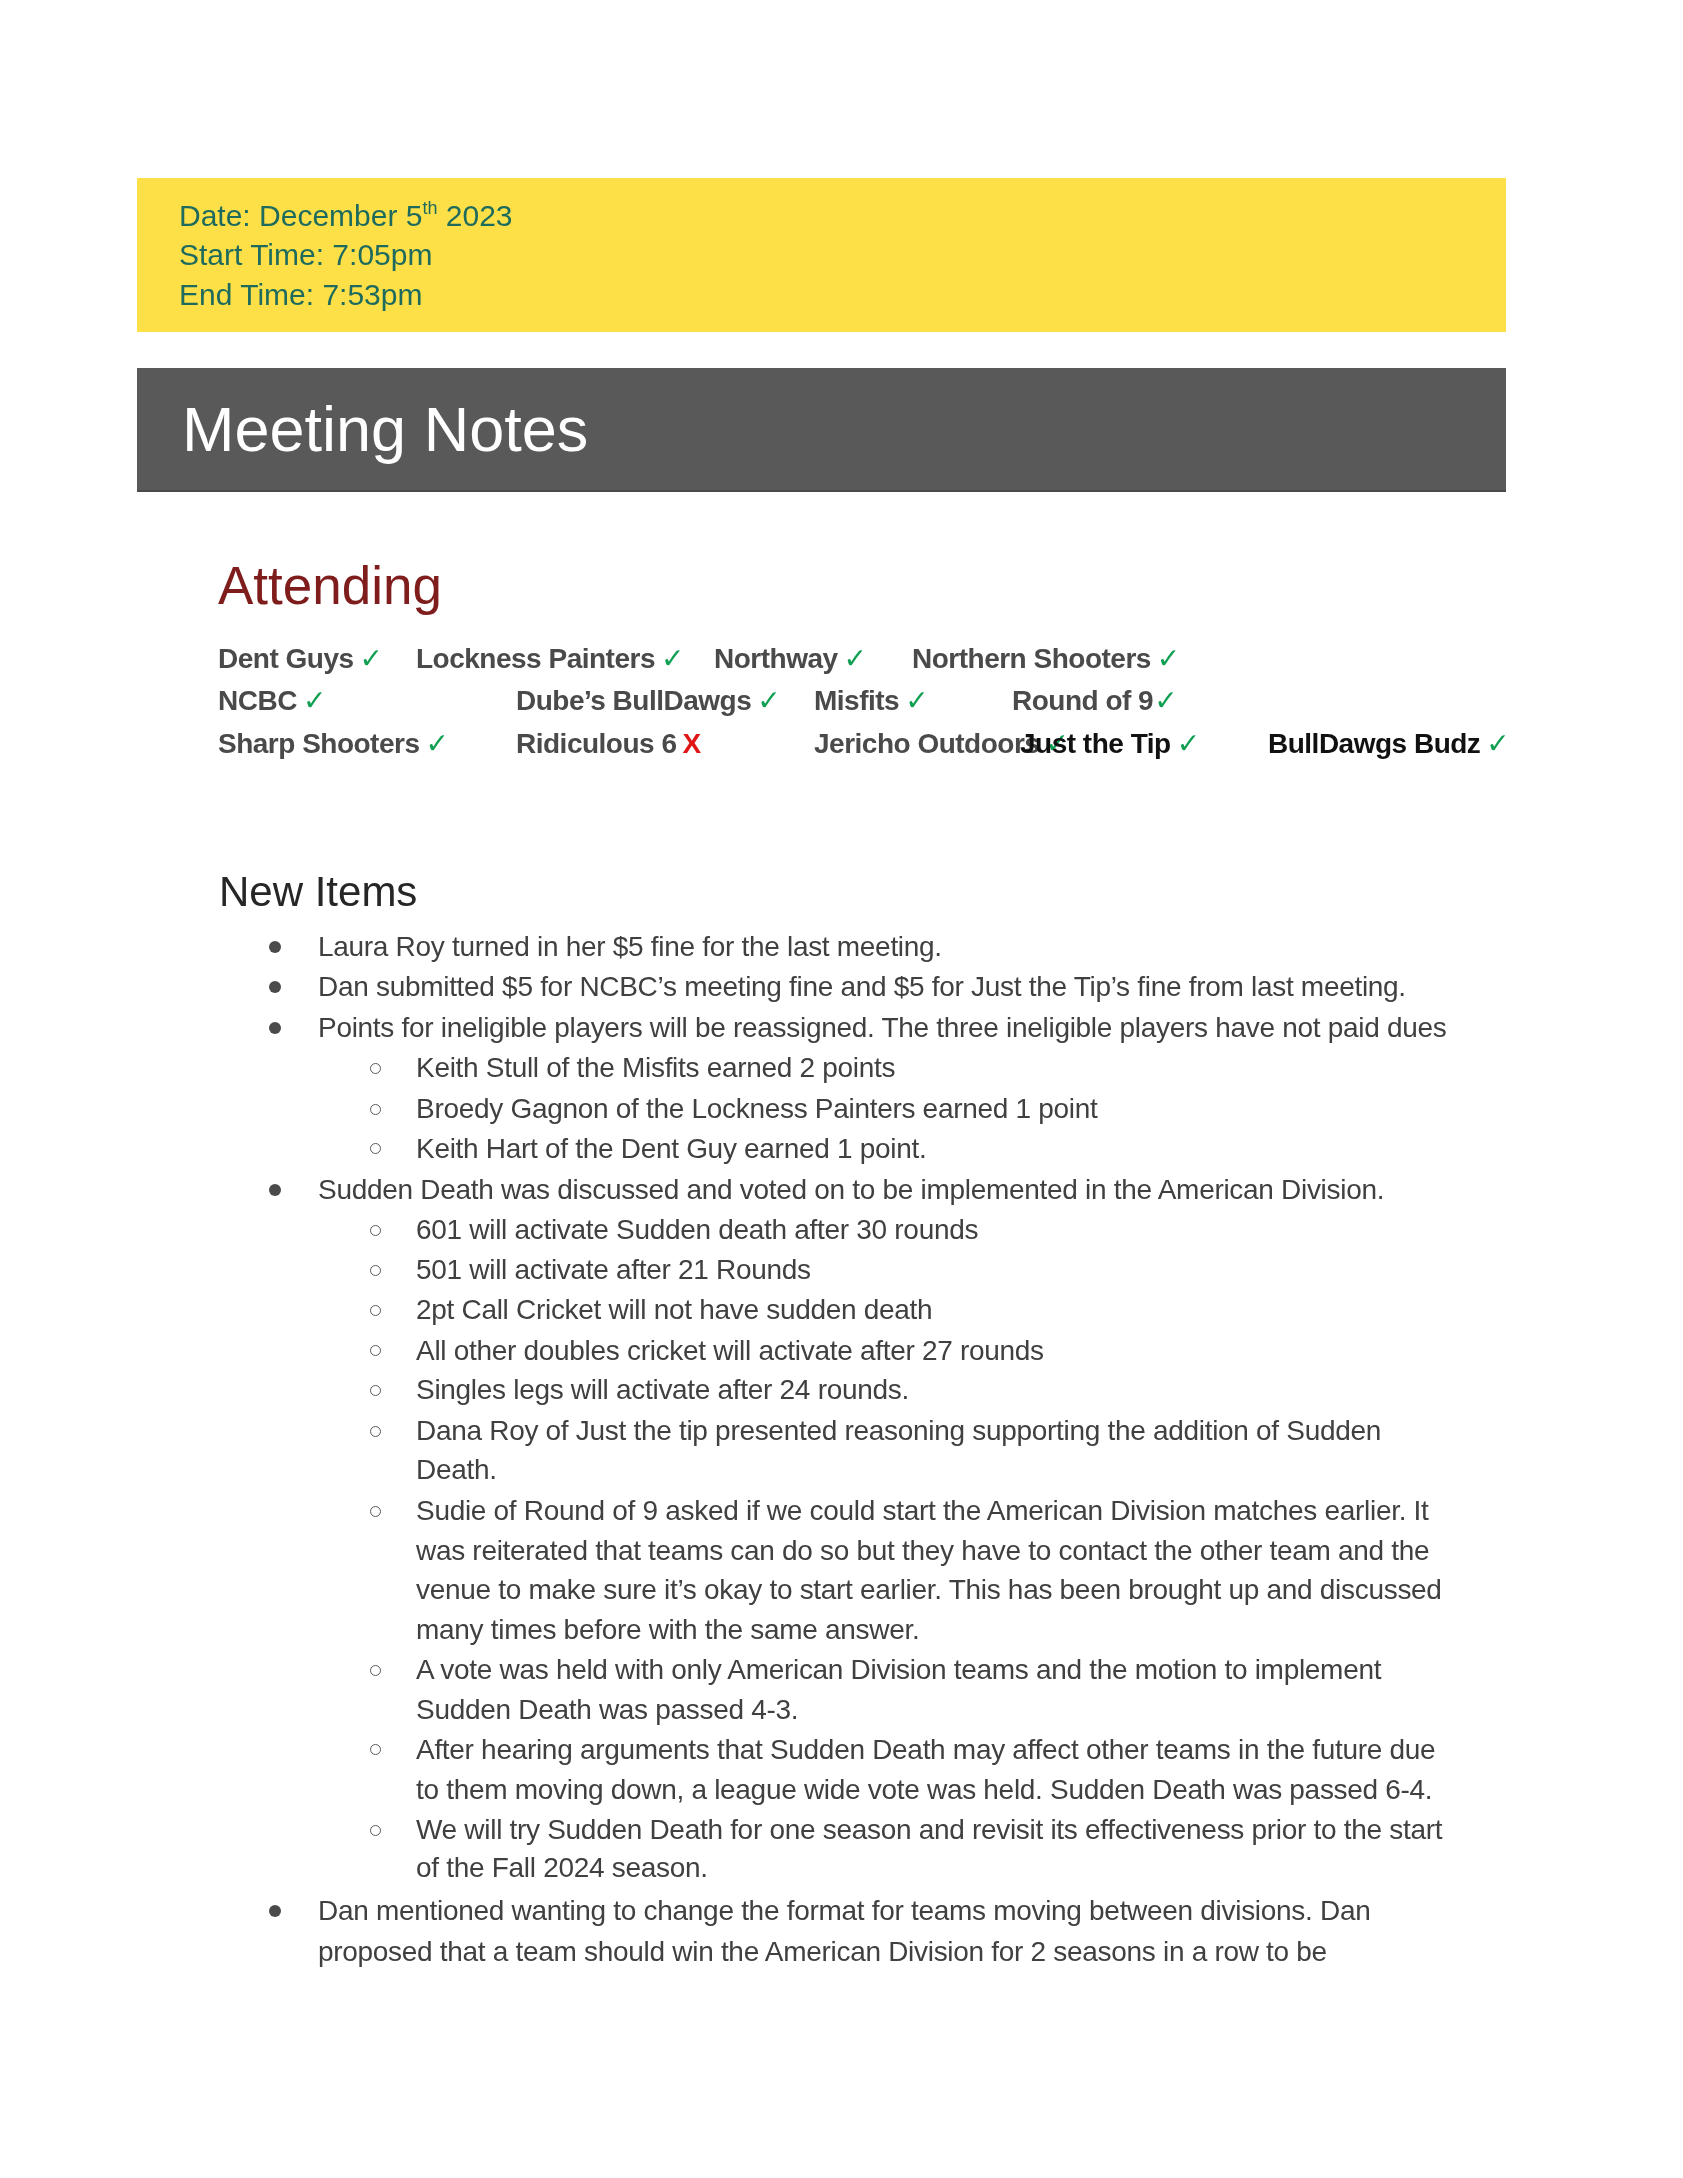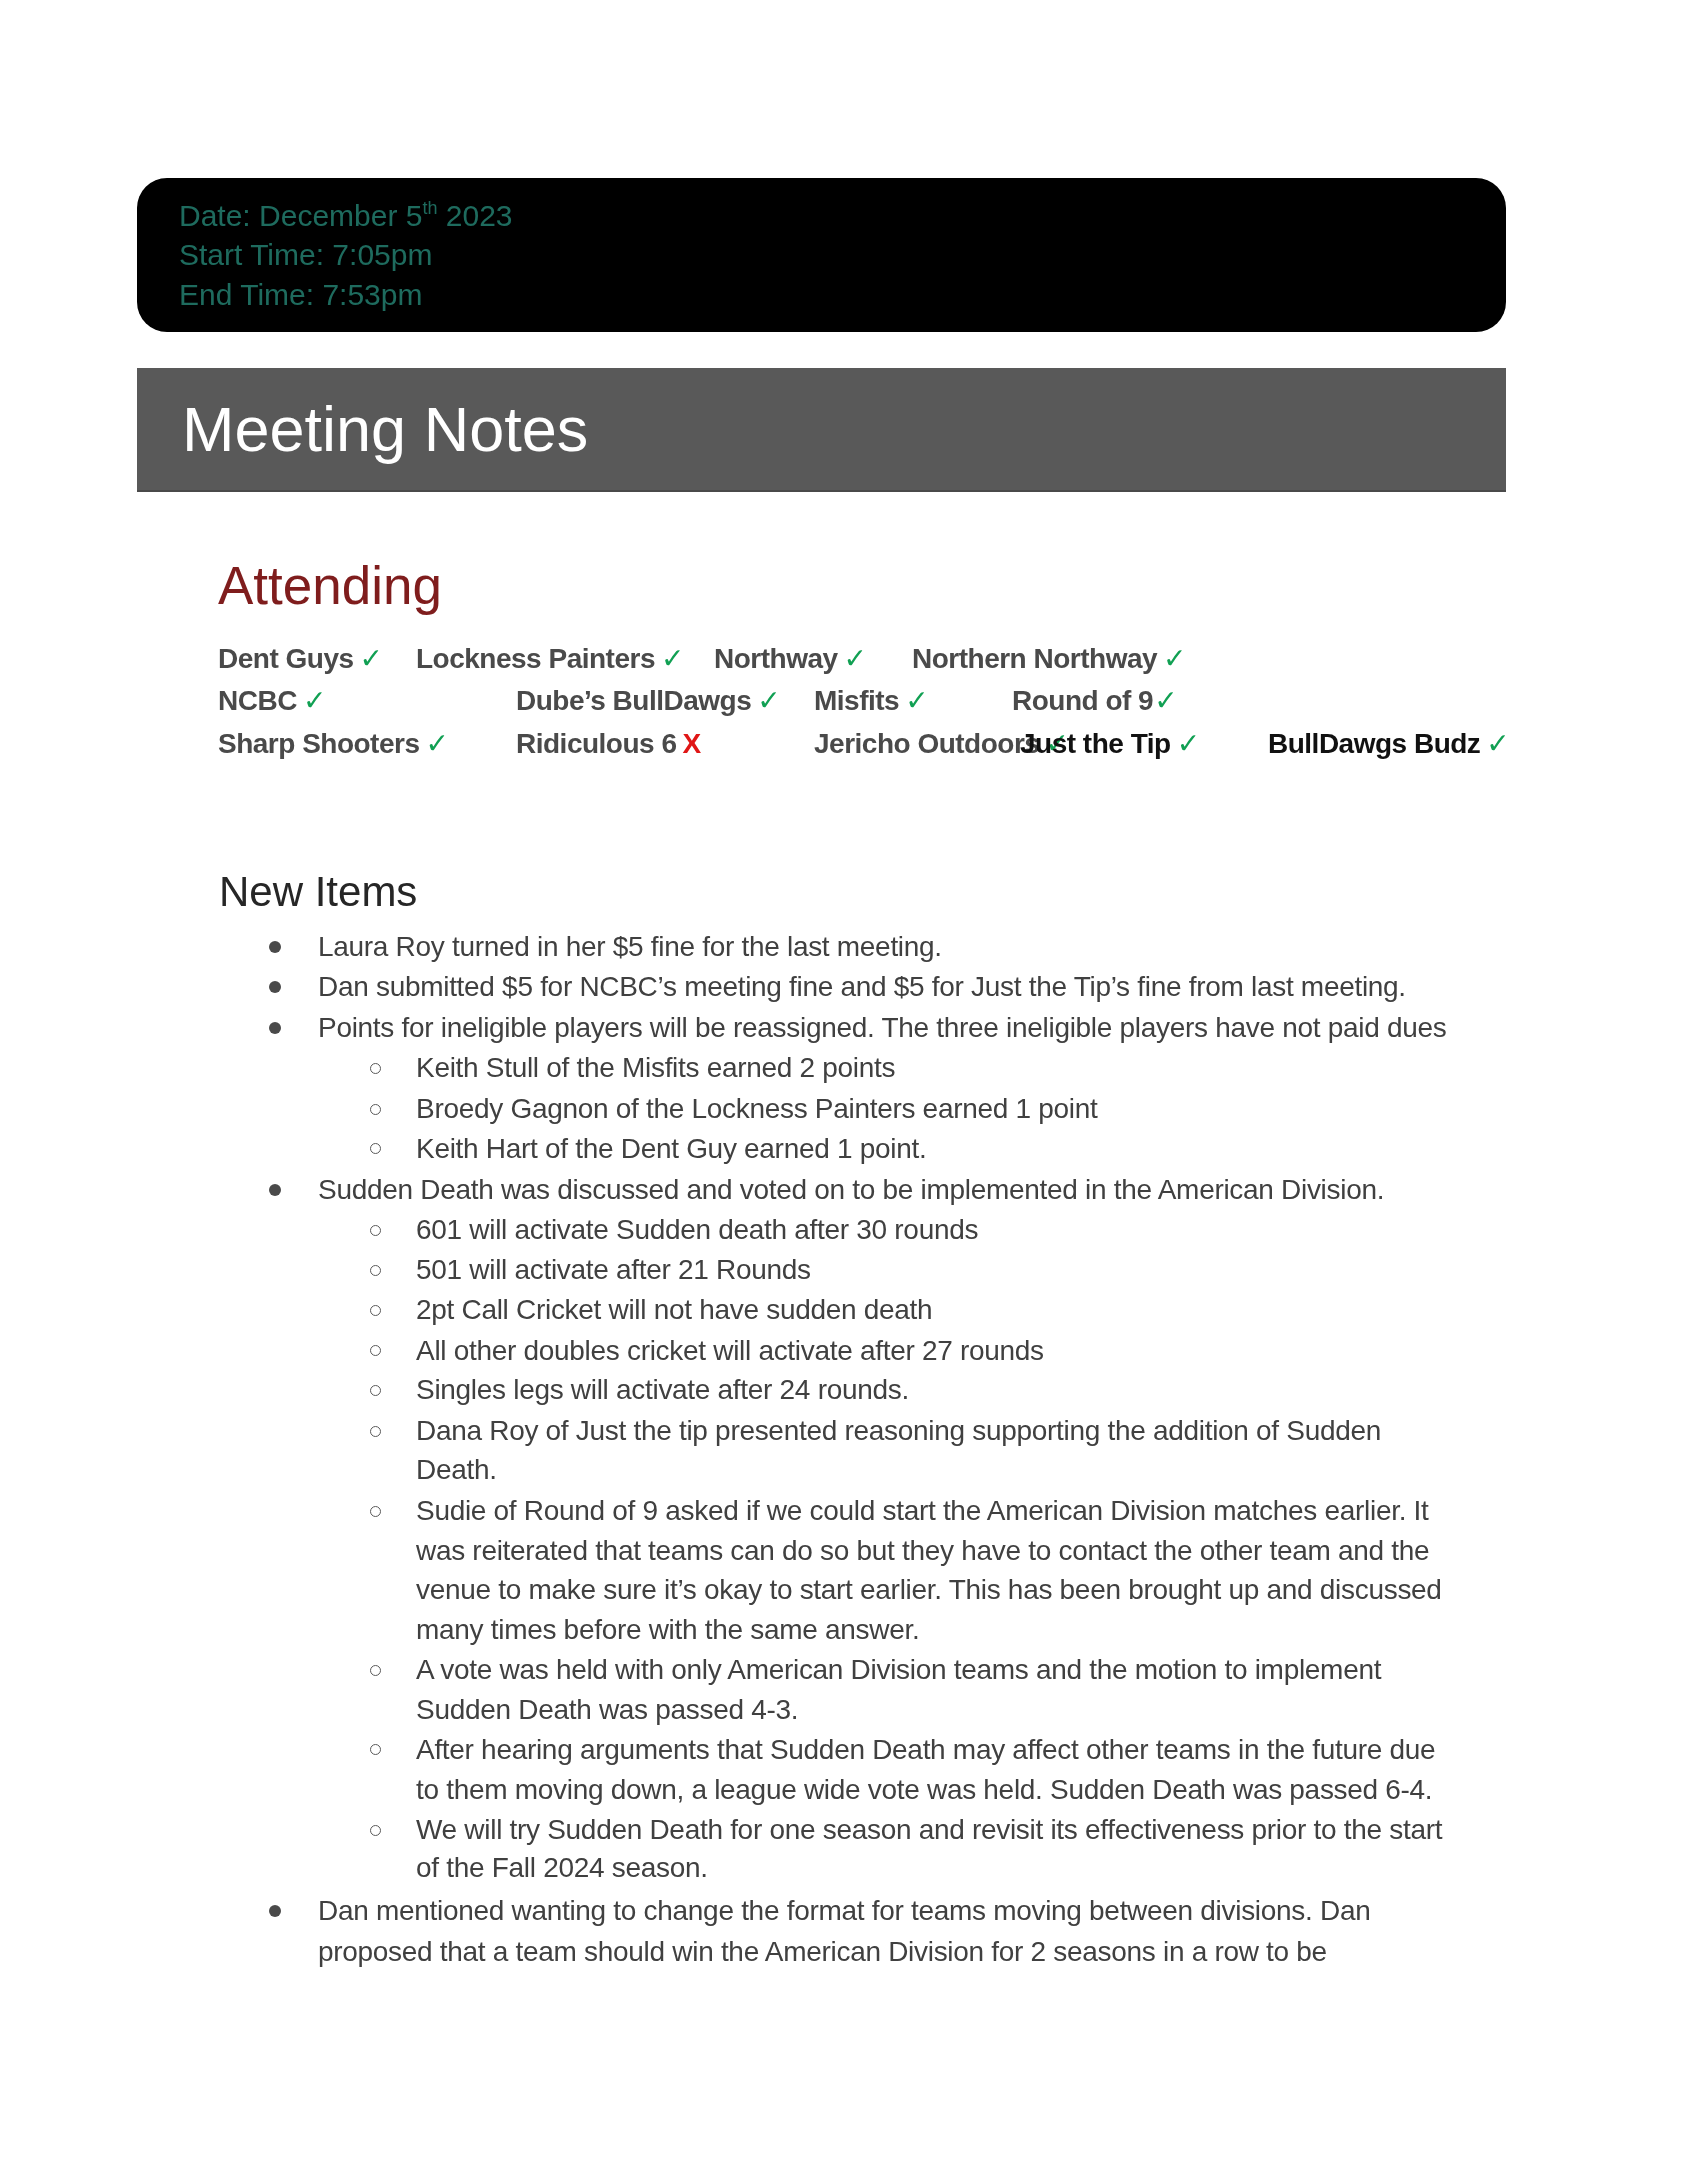--- a/index.html
+++ b/index.html
@@ -1,20 +1,20 @@
 <!DOCTYPE html>
 <html><head>
 <meta charset="utf-8">
 <style>
   html, body { margin:0; padding:0; background:#ffffff; }
   body { width:1683px; height:2178px; position:relative; overflow:hidden;
          font-family:"Liberation Sans", "DejaVu Sans", sans-serif; }
   .page { position:absolute; left:0; top:0; width:1683px; height:2178px; background:#fff; }
 
-  .info-box { position:absolute; left:137px; top:178px; width:1369px; height:154px; background:#000000;border-radius:30px; }
+  .info-box { position:absolute; left:137px; top:178px; width:1369px; height:154px; background:#fde047; }
   .info-line { position:absolute; left:42px; font-size:30px; color:#1e6b5e; line-height:40px; white-space:nowrap; }
   .info-line sup { font-size:18px; vertical-align:top; position:relative; top:-8px; }
 
   .title-band { position:absolute; left:137px; top:368px; width:1369px; height:122px; background:#595959;
                 box-shadow: 0 2px 0 #4a4a4a; }
   .title-text { position:absolute; left:45px; top:22px; font-size:63px; color:#ffffff; line-height:79px; white-space:nowrap; }
 
   .section-title { position:absolute; left:218px; font-size:53px; color:#7f1d1d; line-height:63px; white-space:nowrap; }
   .section-title.plain { color:#262626; font-size:42px; left:219px; }
 
@@ -41,21 +41,21 @@
 
   <div class="title-band">
     <div class="title-text">Meeting Notes</div>
   </div>
 
   <div class="section-title" style="top:554px;">Attending</div>
 
   <div class="team" style="left:218px; top:641px;"><span>Dent Guys</span><span class="mark-ok">✓</span></div>
   <div class="team" style="left:416px; top:641px;"><span>Lockness Painters</span><span class="mark-ok">✓</span></div>
   <div class="team" style="left:714px; top:641px;"><span>Northway</span><span class="mark-ok">✓</span></div>
-  <div class="team" style="left:912px; top:641px;"><span>Northern Northway</span><span class="mark-ok">✓</span></div>
+  <div class="team" style="left:912px; top:641px;"><span>Northern Shooters</span><span class="mark-ok">✓</span></div>
 
   <div class="team" style="left:218px; top:683px;"><span>NCBC</span><span class="mark-ok">✓</span></div>
   <div class="team" style="left:516px; top:683px;"><span>Dube’s BullDawgs</span><span class="mark-ok">✓</span></div>
   <div class="team" style="left:814px; top:683px;"><span>Misfits</span><span class="mark-ok">✓</span></div>
   <div class="team" style="left:1012px; top:683px;"><span>Round of 9</span><span class="mark-ok" style="margin-left:1px;">✓</span></div>
 
   <div class="team" style="left:218px; top:726px;"><span>Sharp Shooters</span><span class="mark-ok">✓</span></div>
   <div class="team" style="left:516px; top:726px;"><span>Ridiculous 6</span><span class="mark-no">X</span></div>
   <div class="team" style="left:814px; top:726px;"><span>Jericho Outdoors</span><span class="mark-ok">✓</span></div>
   <div class="team dark" style="left:1020px; top:726px;"><span>Just the Tip</span><span class="mark-ok">✓</span></div>

